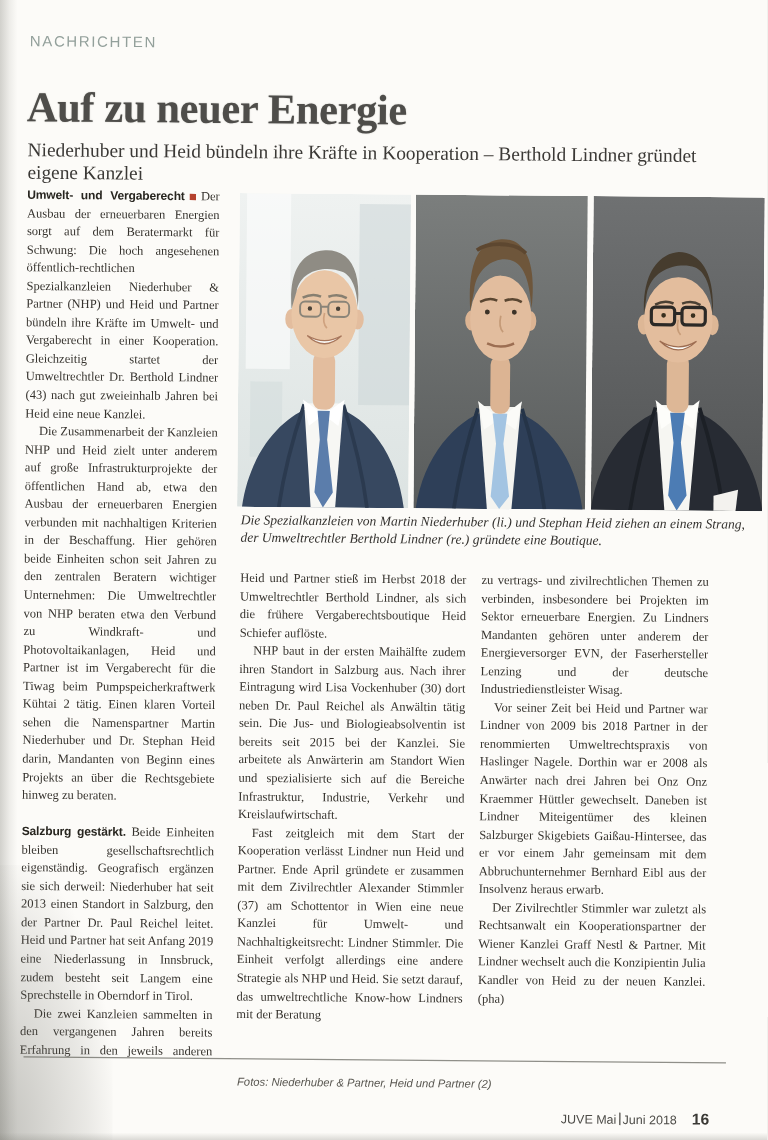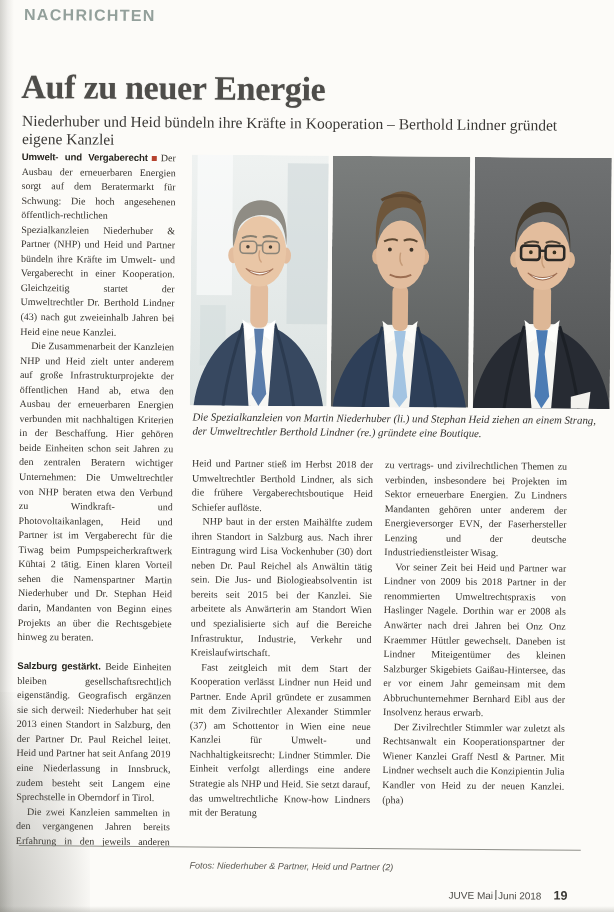--- a/index.html
+++ b/index.html
@@ -8,22 +8,22 @@
   .page-inner{position:absolute;left:0;top:0;width:614px;height:912px;
         transform:rotate(0.5deg);transform-origin:30px 20px;}
   
   .scan-left{position:absolute;left:0;top:0;bottom:0;width:14px;z-index:5;pointer-events:none;
         background:linear-gradient(to right, rgba(110,110,102,0.30), rgba(110,110,102,0.10) 55%, rgba(110,110,102,0));}
   .scan-corner{position:absolute;left:0;bottom:0;width:90px;height:220px;z-index:5;pointer-events:none;
         background:radial-gradient(ellipse at 0% 100%, rgba(100,100,92,0.38), rgba(100,100,92,0.12) 55%, rgba(100,100,92,0) 75%);}
   .scan-bottom{position:absolute;left:0;bottom:0;right:0;height:6px;z-index:5;pointer-events:none;
         background:linear-gradient(to top, rgba(120,120,112,0.25), rgba(120,120,112,0));}
 
-  .kicker{position:absolute;left:24px;top:6px;font-family:"Liberation Sans",sans-serif;
-        font-size:16px;font-weight:bold;letter-spacing:1.3px;color:#93a09b;}
+  .kicker{position:absolute;left:24px;top:26px;font-family:"Liberation Sans",sans-serif;
+        font-size:12px;font-weight:normal;letter-spacing:1.3px;color:#93a09b;}
   .title{position:absolute;left:22px;top:68px;font-size:34px;font-weight:bold;color:#4e4d4a;
         letter-spacing:-0.3px;text-shadow:0 0 1px rgba(90,90,85,0.45);}
   .subtitle{position:absolute;left:23px;top:112px;width:575px;font-size:15.5px;color:#3b3936;}
 
   .col{position:absolute;text-align:justify;font-size:10px;line-height:14.55px;overflow:hidden;}
   .col p{margin:0;hyphens:auto;-webkit-hyphens:auto;}
   .col-left{left:23px;top:150px;width:154px;height:696px;}
   .col-mid{left:196px;top:455px;width:181px;height:392px;}
   .col-right{left:389px;top:455px;width:182px;height:392px;}
   .ind{text-indent:11px;}
@@ -177,21 +177,21 @@
 
     <div class="col col-right" lang="de">
       <p class="para">zu vertrags- und zivilrechtlichen Themen zu verbinden, insbesondere bei Projekten im Sektor erneuerbare Energien. Zu Lindners Mandanten gehören unter anderem der Energieversorger EVN, der Faserhersteller Lenzing und der deutsche Industriedienstleister Wisag.</p>
       <p class="para ind">Vor seiner Zeit bei Heid und Partner war Lindner von 2009 bis 2018 Partner in der renommierten Umweltrechtspraxis von Haslinger Nagele. Dorthin war er 2008 als Anwärter nach drei Jahren bei Onz Onz Kraemmer Hüttler gewechselt. Daneben ist Lindner Miteigentümer des kleinen Salzburger Skigebiets Gaißau-Hintersee, das er vor einem Jahr gemeinsam mit dem Abbruchunternehmer Bernhard Eibl aus der Insolvenz heraus erwarb.</p>
       <p class="para ind">Der Zivilrechtler Stimmler war zuletzt als Rechtsanwalt ein Kooperationspartner der Wiener Kanzlei Graff Nestl &amp; Partner. Mit Lindner wechselt auch die Konzipientin Julia Kandler von Heid zu der neuen Kanzlei. (pha)</p>
     </div>
 
     <div class="foot-rule"></div>
     <div class="credit">Fotos: Niederhuber &amp; Partner, Heid und Partner (2)</div>
     <div class="journal">
-      <span>JUVE Mai</span><span class="bar"></span><span>Juni 2018</span><span class="pageno">19</span>
+      <span>JUVE Mai</span><span class="bar"></span><span>Juni 2018</span><span class="pageno">16</span>
     </div>
 
   </div>
 
   <div class="scan-left"></div>
   <div class="scan-corner"></div>
   <div class="scan-bottom"></div>
 </div>
 
 </body></html>

